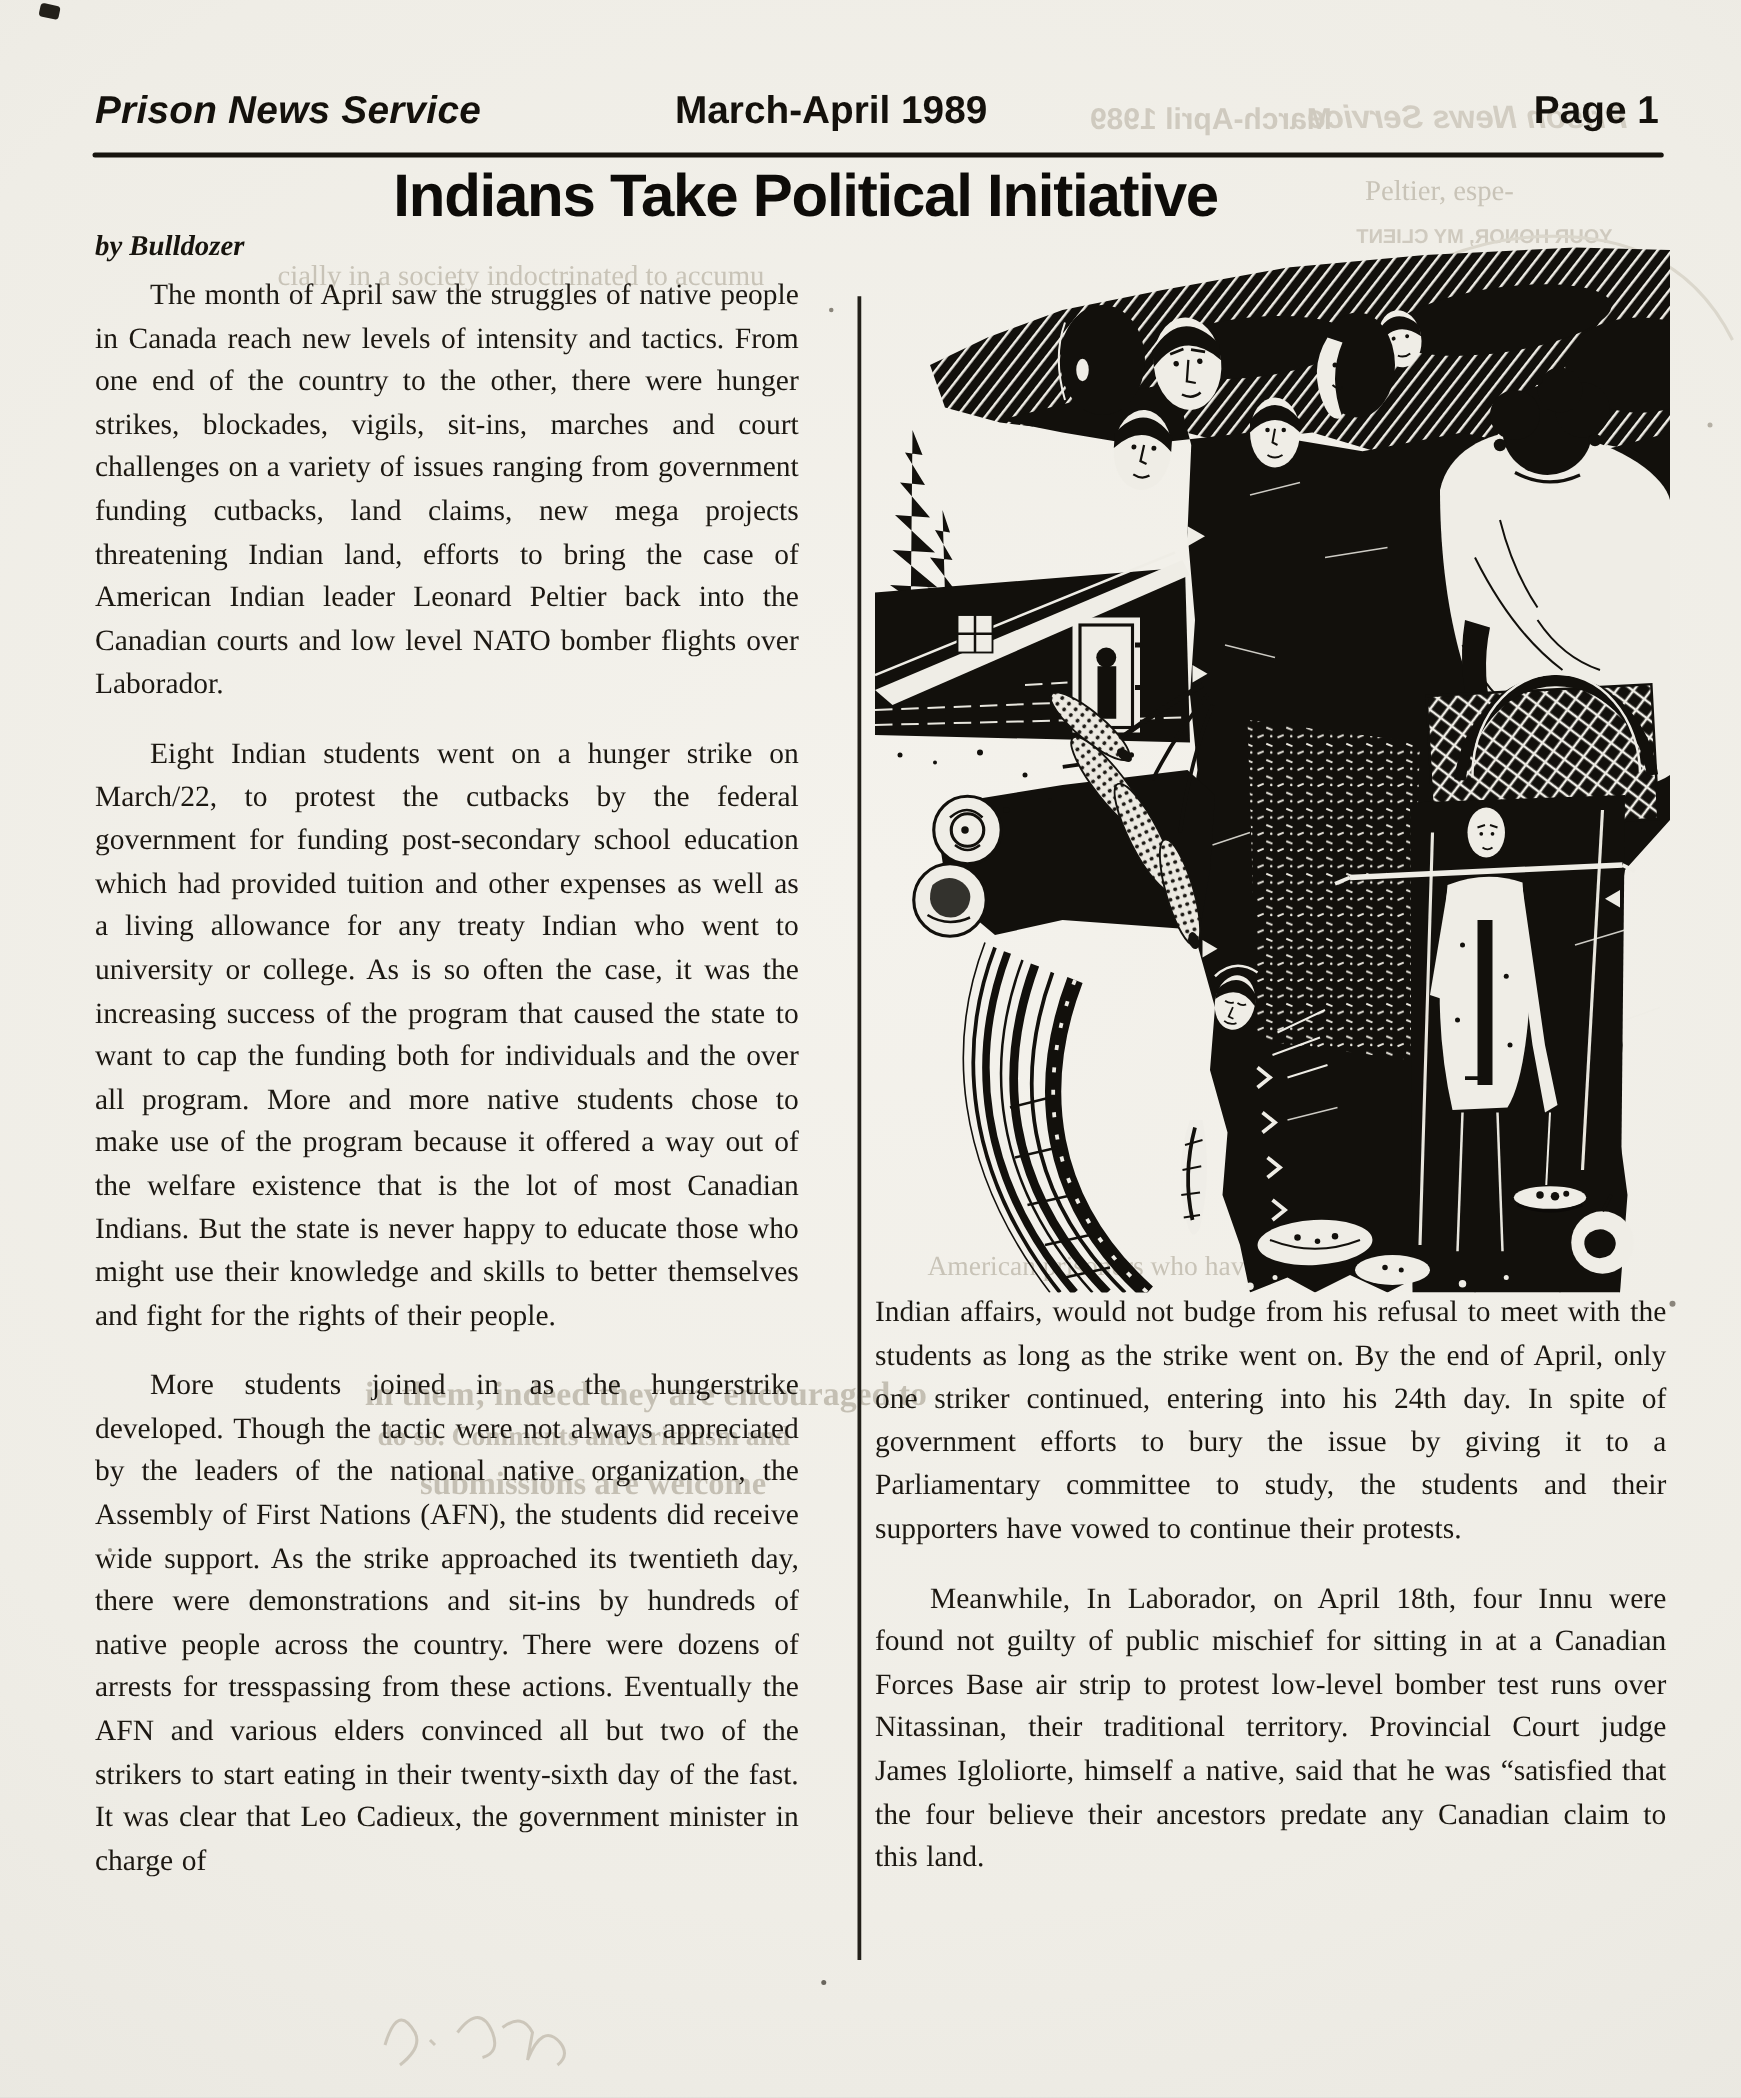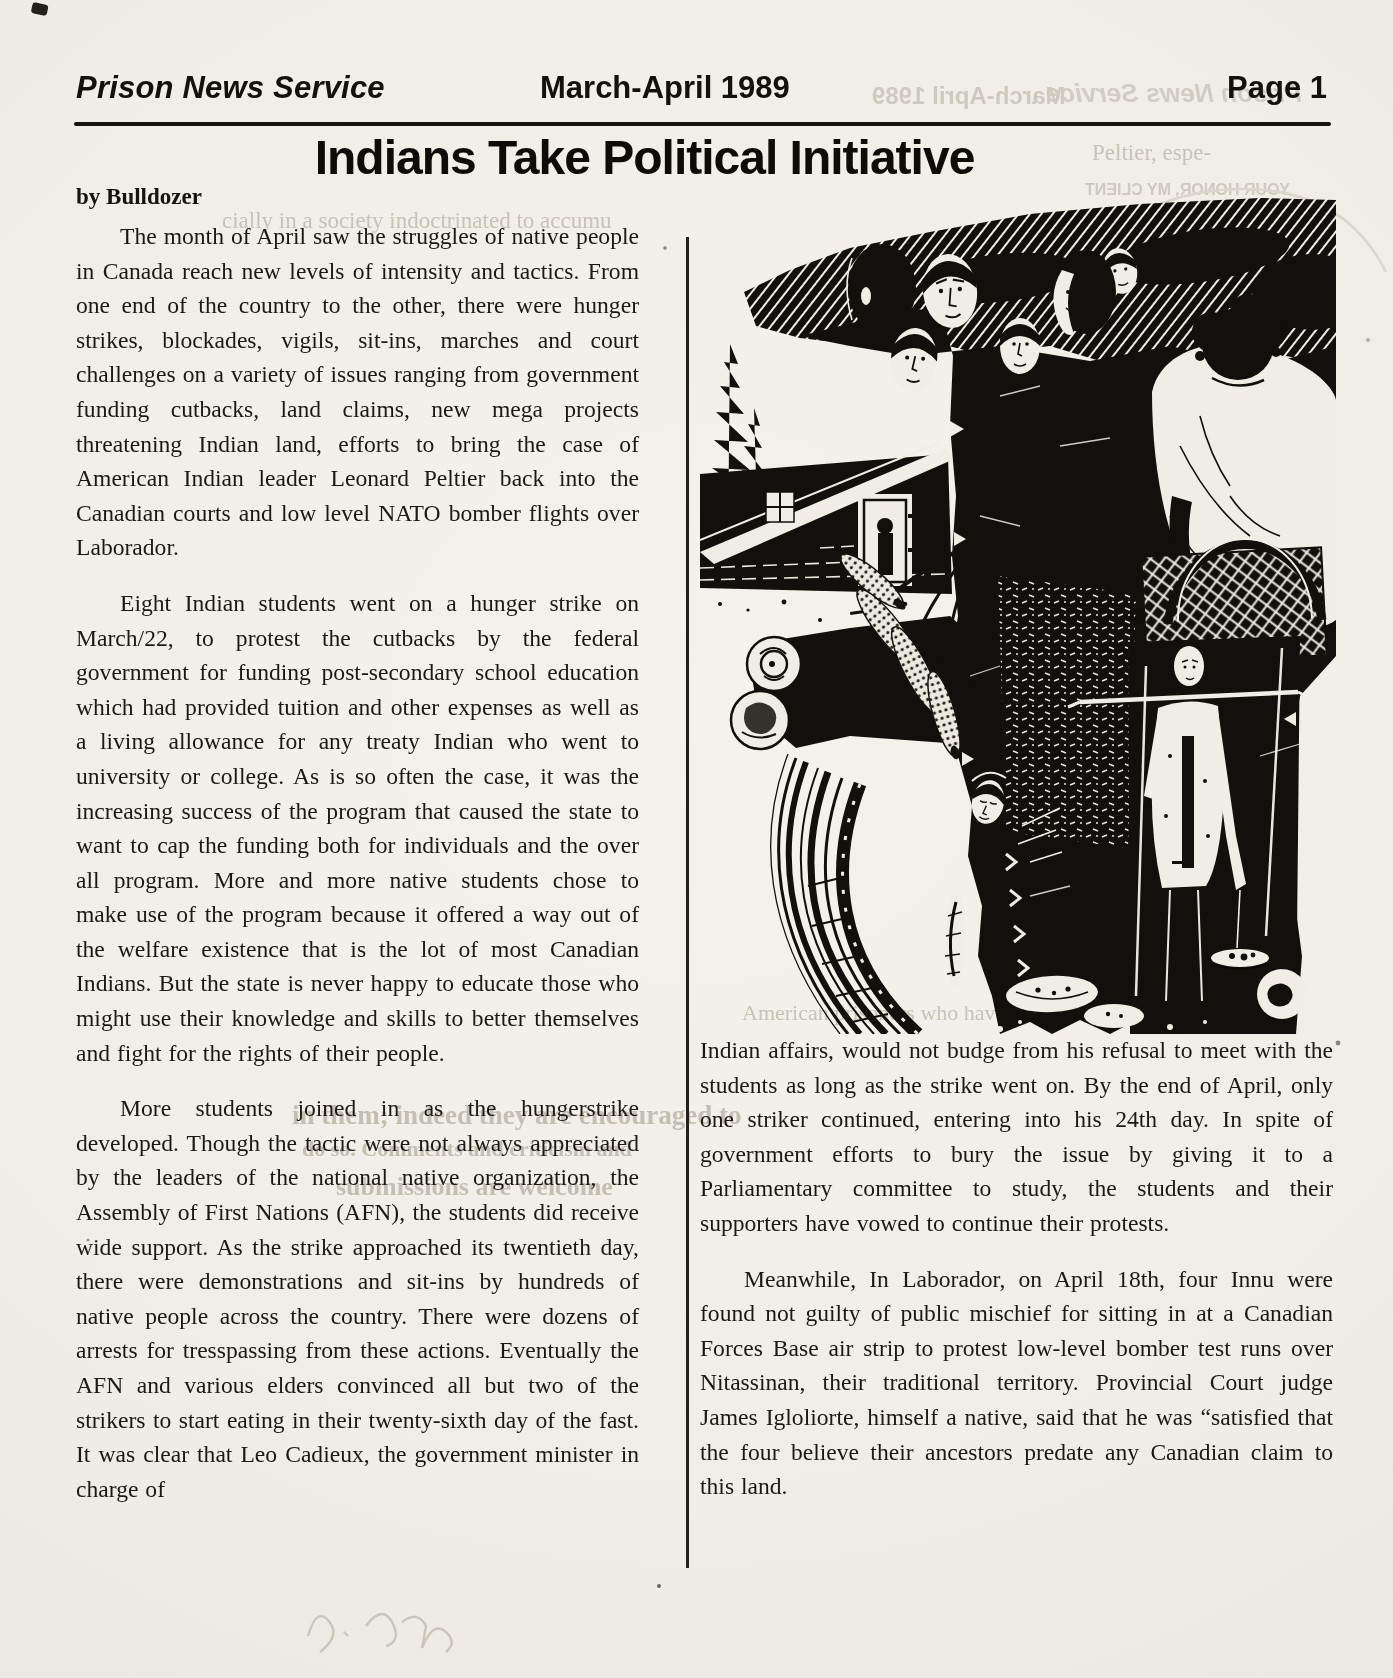--- a/index.html
+++ b/index.html
@@ -13,21 +13,21 @@
   .masthead{position:absolute;left:76px;top:70px;font-family:"Liberation Sans",sans-serif;
     font-style:italic;font-weight:bold;font-size:31px;letter-spacing:.2px;color:#14110c;}
   .issue-date{position:absolute;left:540px;top:70px;font-family:"Liberation Sans",sans-serif;
     font-weight:bold;font-size:31px;color:#14110c;}
   .page-number{position:absolute;right:66px;top:70px;font-family:"Liberation Sans",sans-serif;
     font-weight:bold;font-size:31px;color:#14110c;}
   .rule{position:absolute;left:74px;right:62px;top:122px;height:4px;background:#17140e;border-radius:2px;}
   
   .headline{position:absolute;left:-52px;width:1393px;top:130px;margin:0;text-align:center;
     font-family:"Liberation Sans",sans-serif;font-weight:bold;font-size:48px;letter-spacing:-1px;color:#0e0c09;}
-  .byline{position:absolute;left:76px;top:184px;font-weight:bold;font-size:23px;color:#17140e;}
+  .byline{position:absolute;left:76px;top:184px;font-style:italic;font-weight:bold;font-size:23px;color:#17140e;}
   
   .col{position:absolute;text-align:justify;}
   .col p{margin:0 0 21px 0;text-indent:44px;font-size:23.6px;line-height:34.6px;
     word-spacing:1px;}
   .col p.noindent{text-indent:0;}
   .col-left{left:76px;top:219px;width:563px;}
   .col-right{left:700px;top:1033px;width:633px;}
   .divider{position:absolute;left:686px;top:237px;width:3px;height:1331px;background:#23201a;}
   
   .illustration{position:absolute;left:700px;top:196px;width:636px;height:838px;margin:0;}

